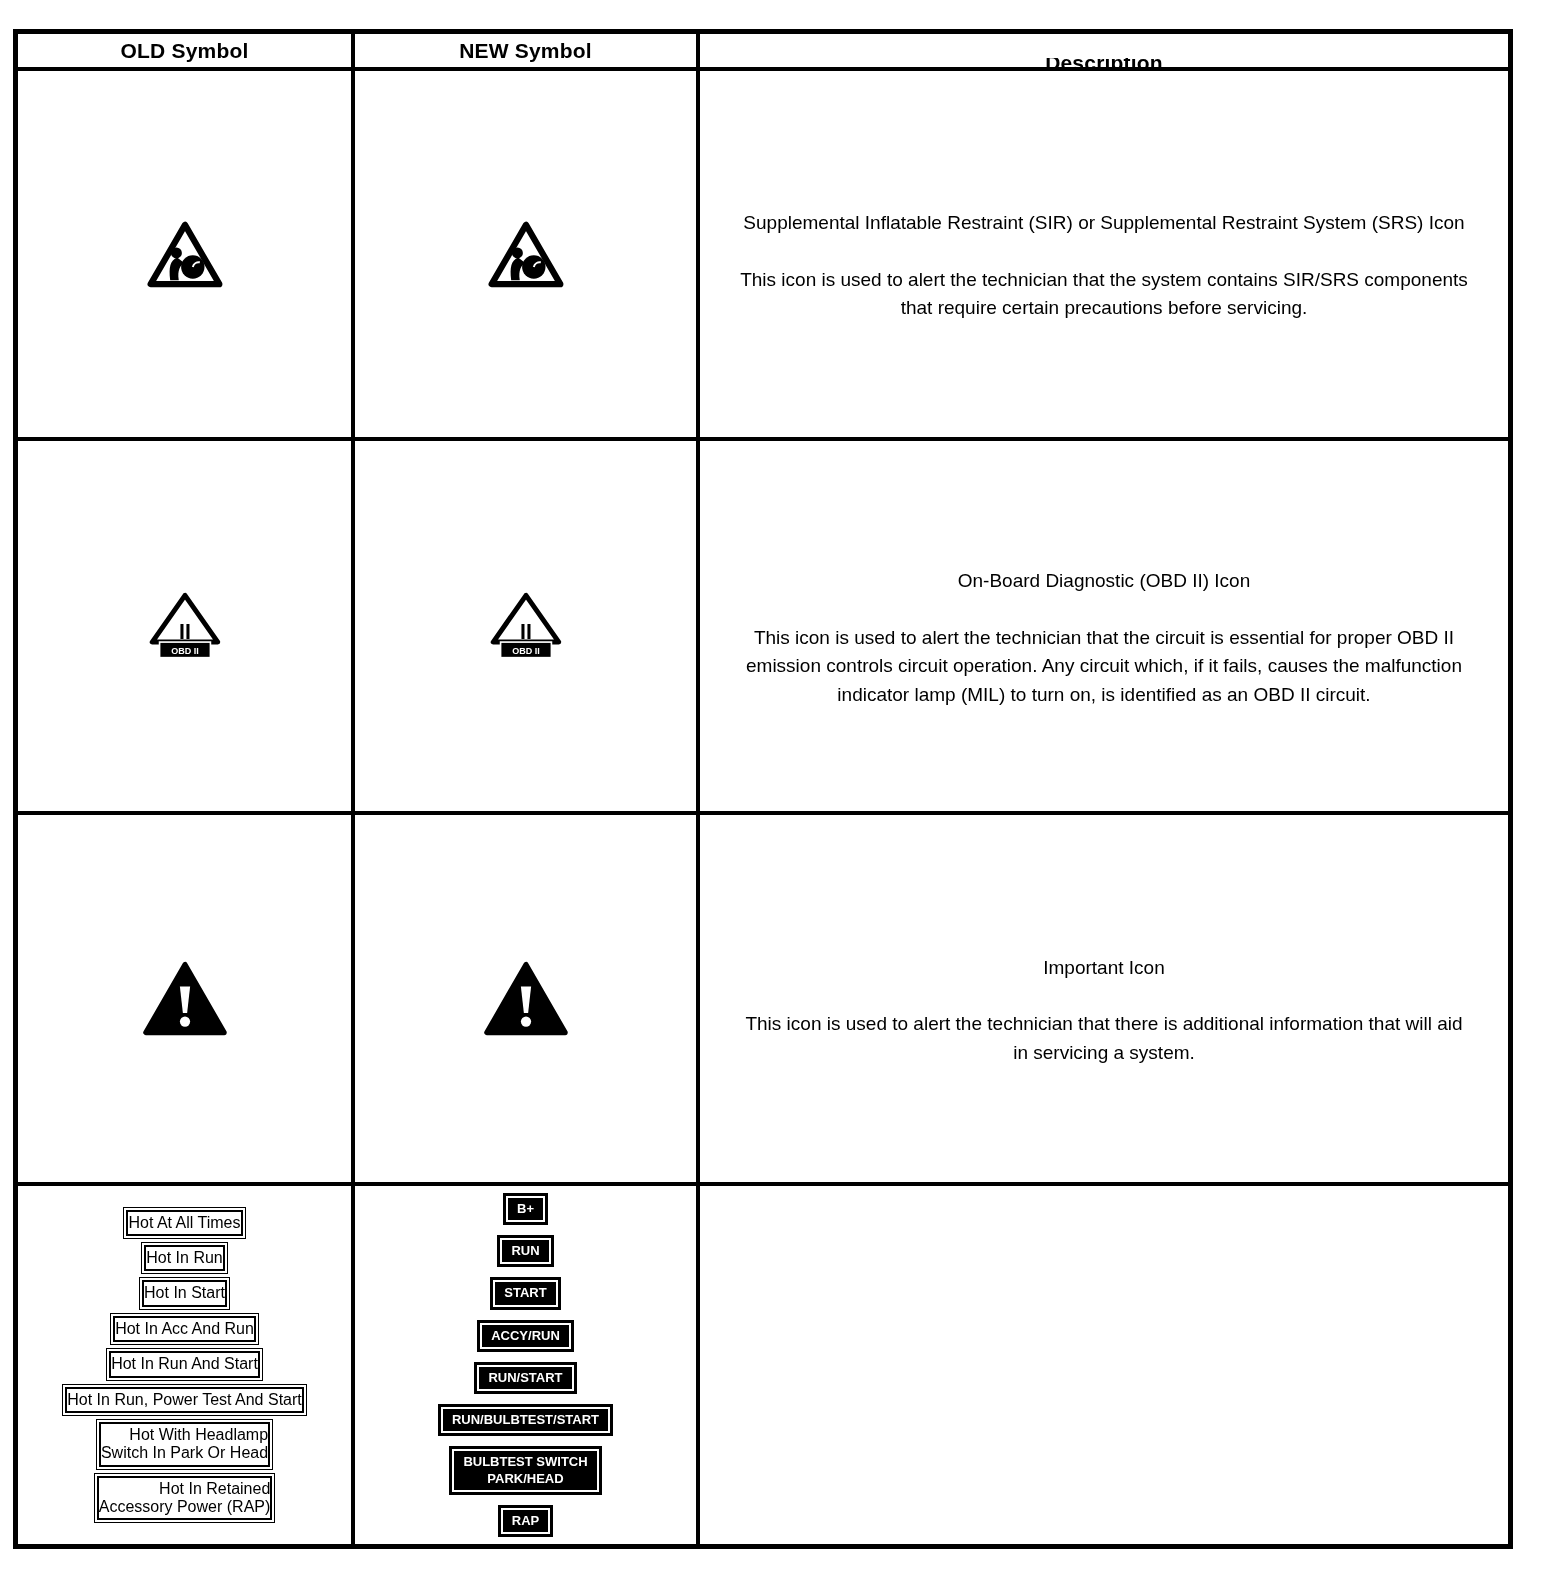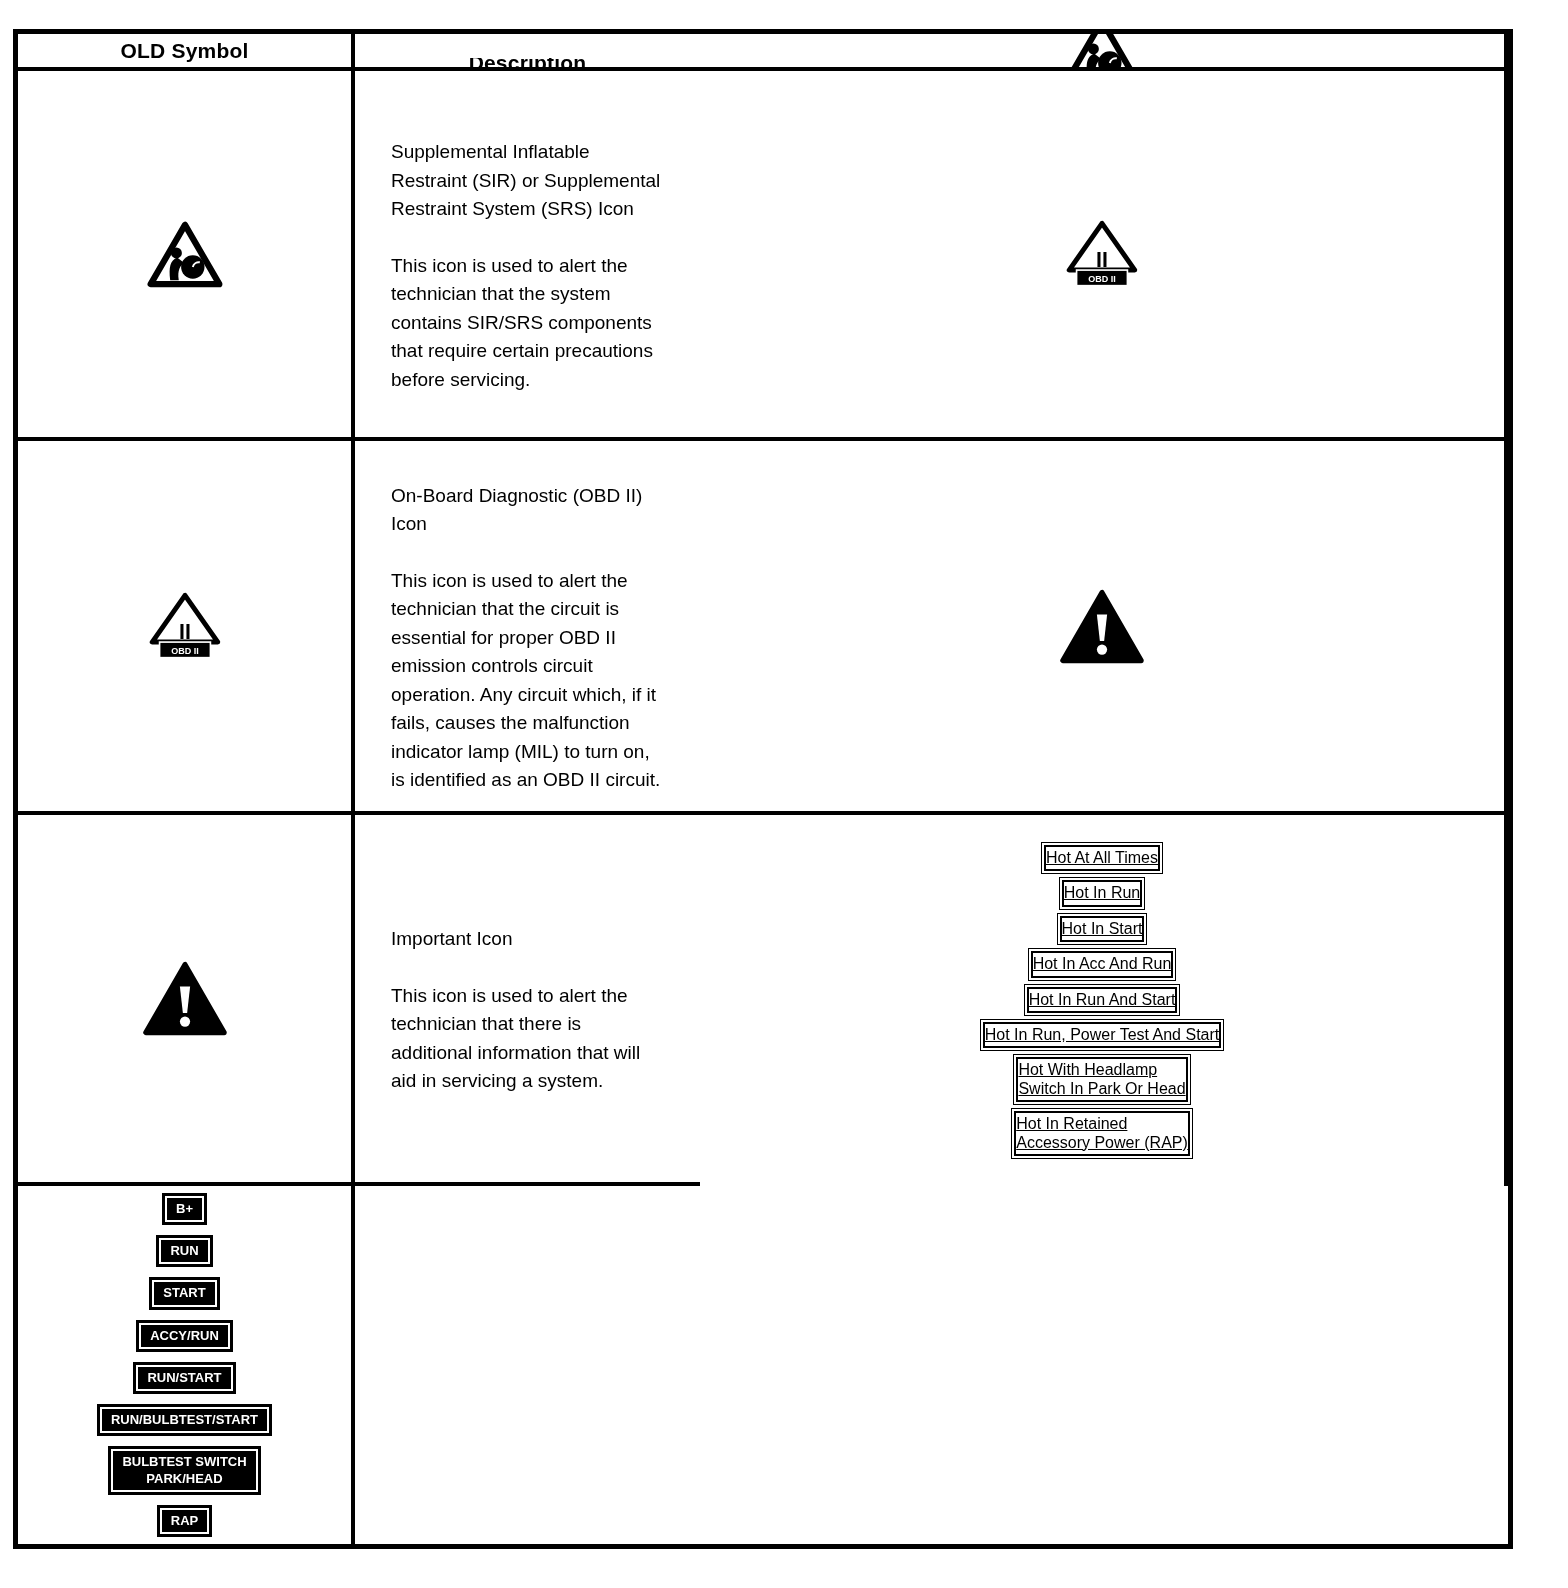--- a/index.html
+++ b/index.html
@@ -25,37 +25,36 @@
     border-bottom:4px solid #000;
     display:flex; align-items:center; justify-content:center;
     overflow:hidden;
     background:#fff;
   }
   .cell.c3 { border-right:none;margin-top:24px; }
   .cell.r5 { border-bottom:none; }
 
   .hdr { font-weight:bold; font-size:21px; letter-spacing:0.2px; }
 
-  .desc { padding:0 36px; font-size:19px; line-height:1.5; }
+  .desc { text-align:center; padding:0 36px; font-size:19px; line-height:1.5; }
   .desc-title { margin-bottom:28px; }
 
   .vstack { display:flex; flex-direction:column; align-items:center; }
   .vstack.oldstack { gap:9px; }
   .vstack.newstack { gap:10px; }
 
   .vbox-old {
     border:2px solid #000;
     box-shadow:0 0 0 2px #fff, 0 0 0 3px #000;
     background:#fff;
     padding:2px 0;
     font-size:16px;
     line-height:1.15;
-    text-align:left;
+    text-align:right;
     white-space:pre-line;
-    text-decoration:underline;
   }
   .vbox-new {
     background:#000;
     color:#fff;
     border:3px solid #000;
     box-shadow:inset 0 0 0 2px #fff;
     padding:5px 11px;
     font-weight:bold;
     font-size:13px;
     line-height:1.25;
@@ -66,20 +65,21 @@
   svg { display:block; }
   svg text { font-family:"Liberation Sans", sans-serif; }
 </style>
 </head>
 <body>
 
 <div class="page">
   <div class="symbol-table">
 
     <div class="cell hdr">OLD Symbol</div>
+    <div class="cell hdr">NEW Symbol</div>
     <div class="cell hdr c3">Description</div>
 
     <div class="cell">
       <svg width="78" height="69" viewBox="0 0 100 88">
         <path d="M50 6 L6 82 L94 82 Z" fill="#fff" stroke="#000" stroke-width="8" stroke-linejoin="round"></path>
         <circle cx="39" cy="42" r="7" fill="#000"></circle>
         <path d="M40 48 C31 52 29 60 31 77 L42 77 C40 64 44 58 49 55 Z" fill="#000"></path>
         <circle cx="60" cy="60" r="15" fill="#000"></circle>
         <path d="M60 60 a8 8 0 0 1 9 -6" stroke="#fff" stroke-width="2.5" fill="none"></path>
       </svg>

